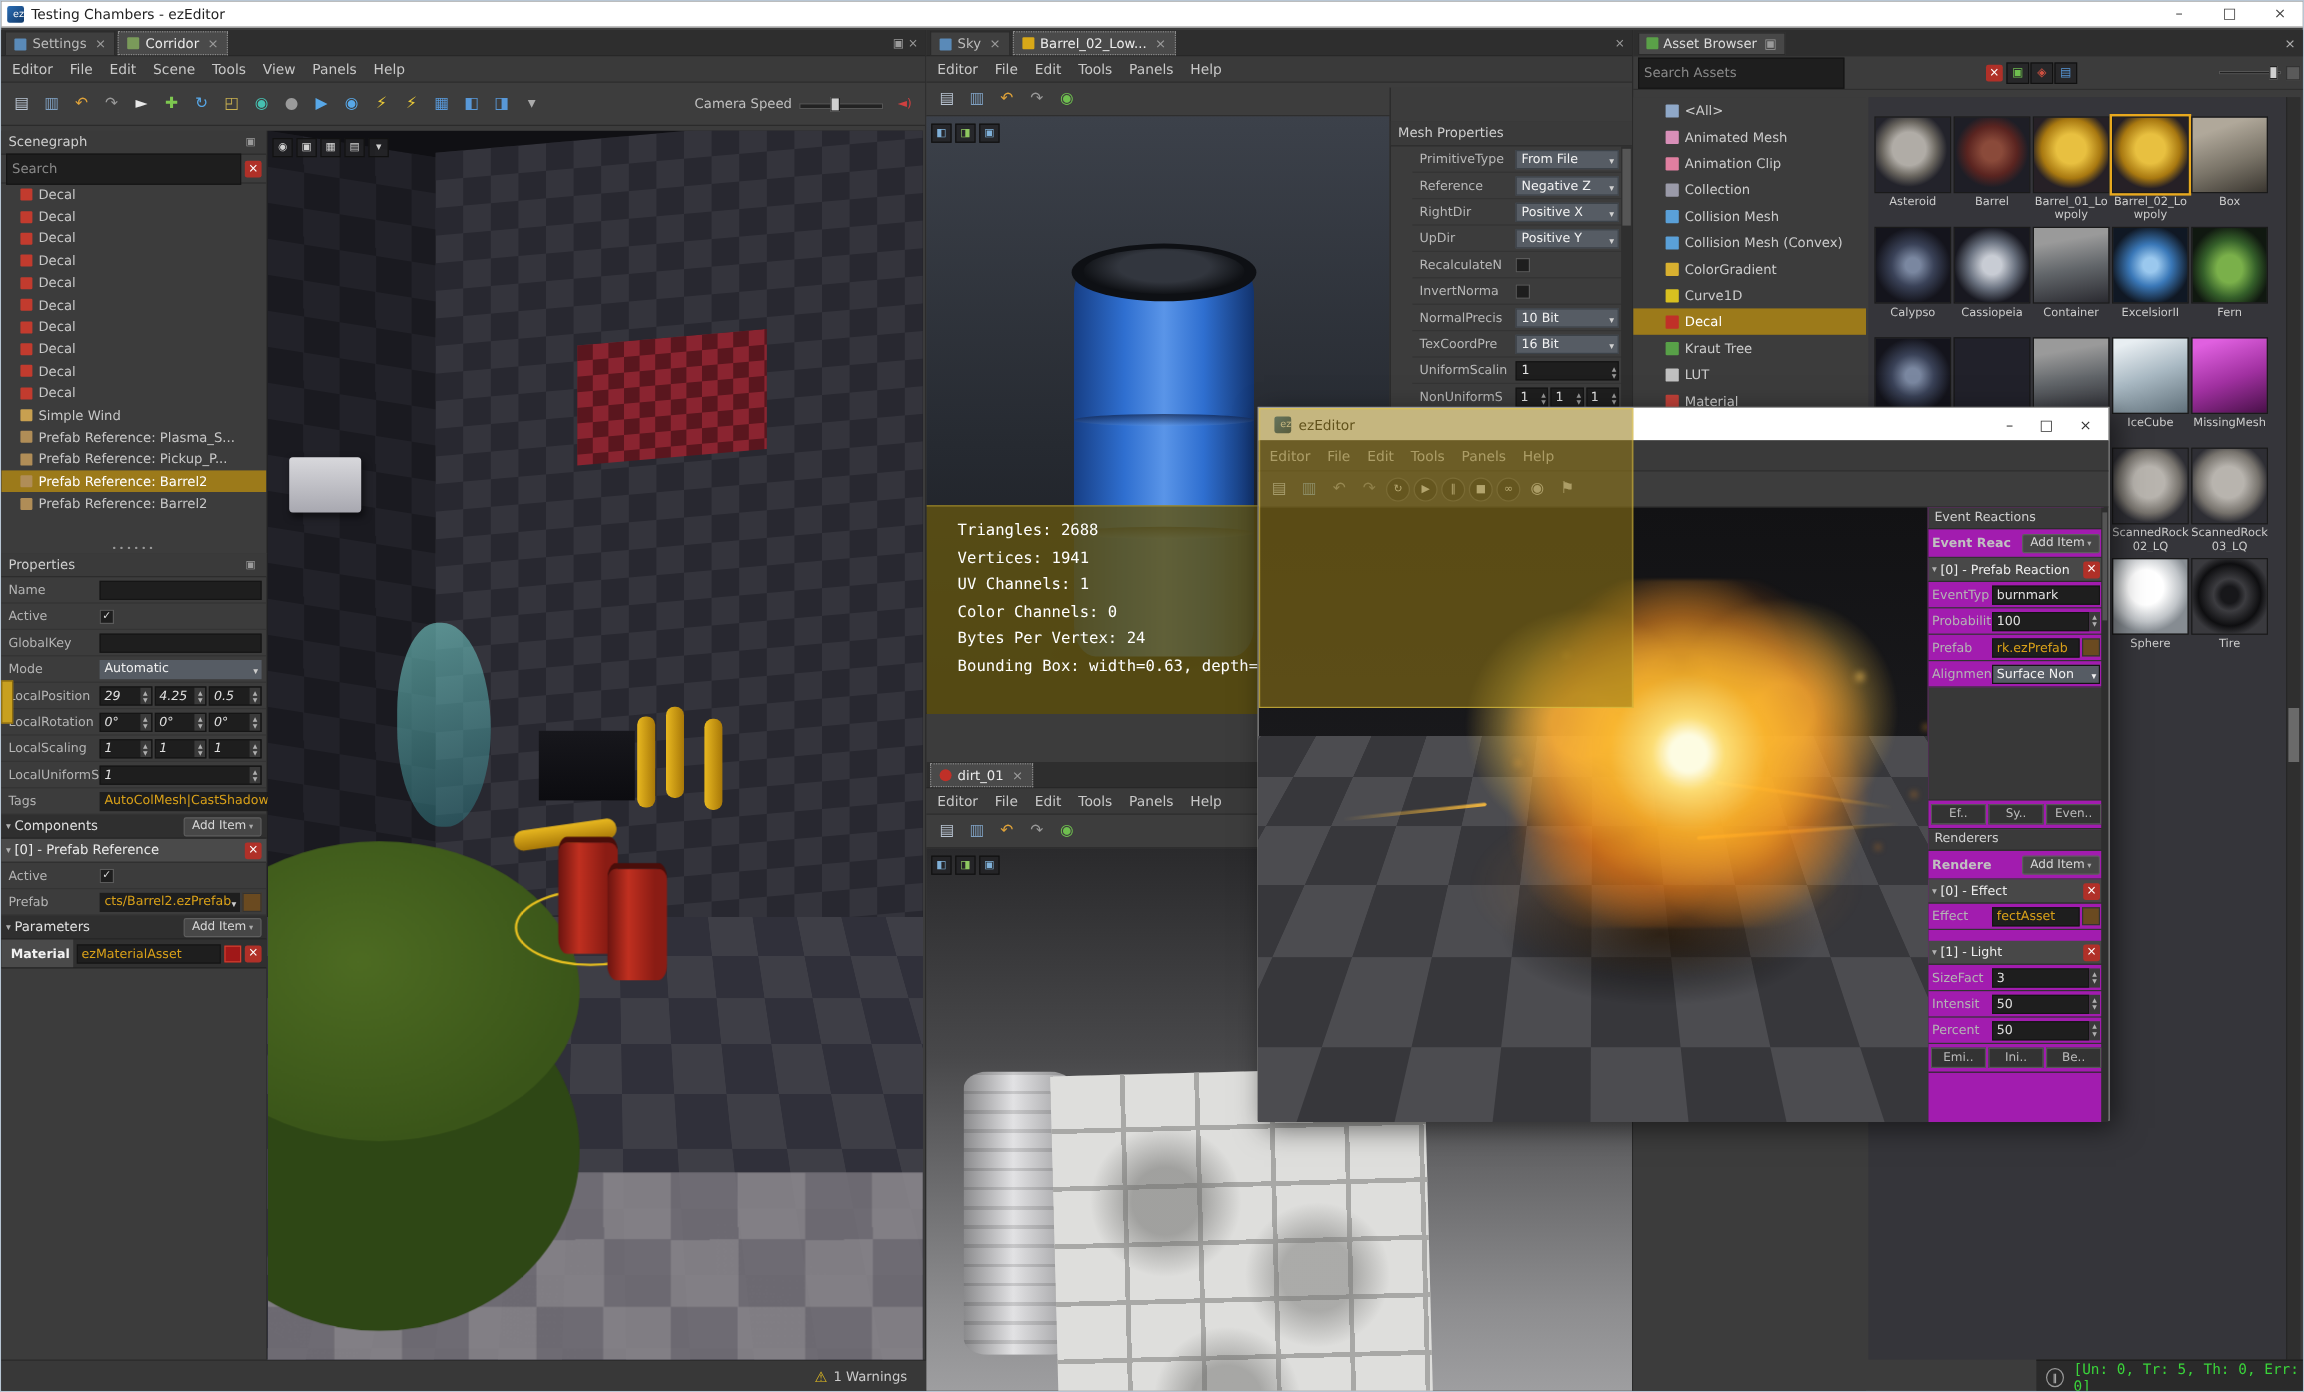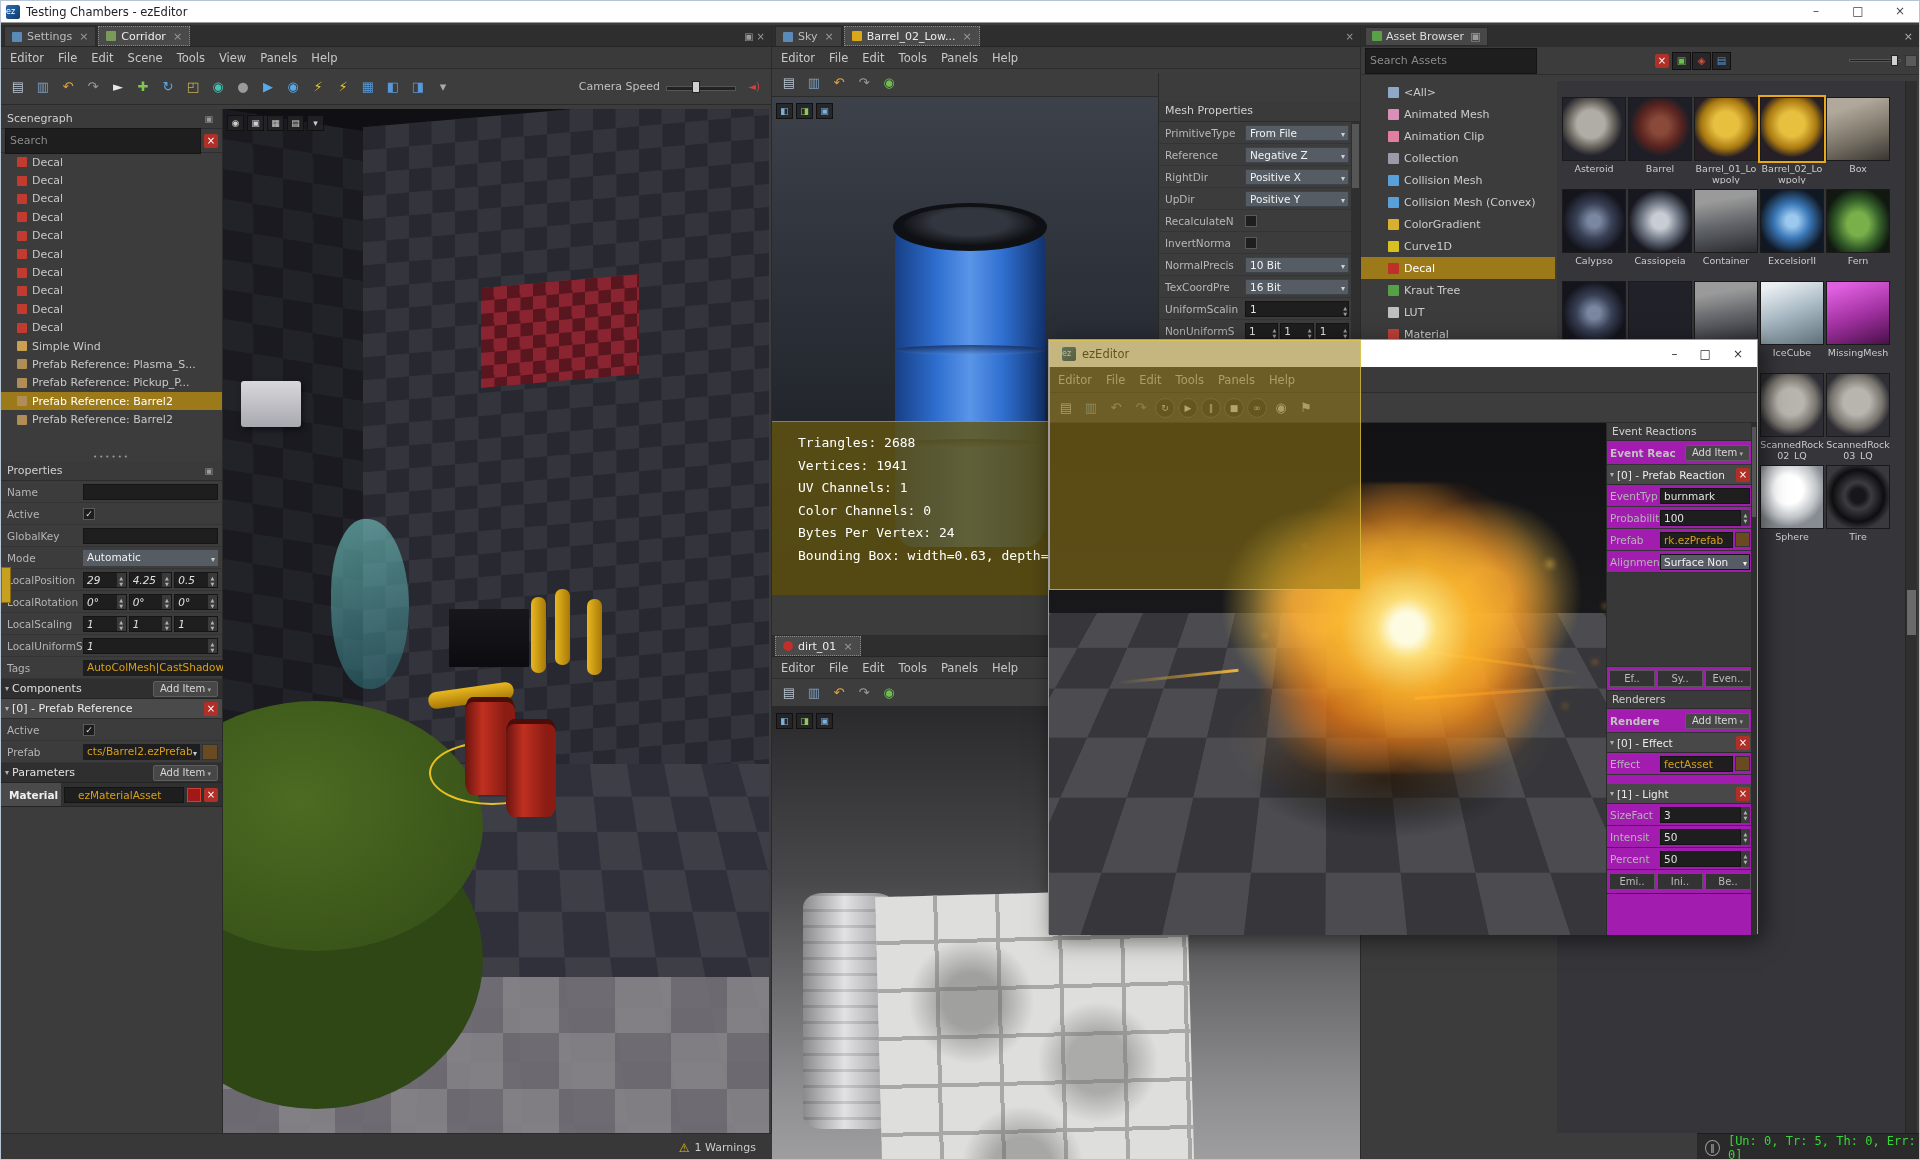--- a/index.html
+++ b/index.html
@@ -2,21 +2,21 @@
 <html><head>
 <meta charset="utf-8">
 <style>
   * { margin:0; padding:0; box-sizing:border-box; }
   html,body { background:#1a1a1a; }
   body { font-family:"DejaVu Sans","Liberation Sans",sans-serif; font-size:11px; color:#cccccc; }
   .screen { position:relative; width:1920px; height:1160px; background:#3c3c3c; overflow:hidden; border:1px solid #b8c6d4; }
 
   
   .titlebar { position:absolute; left:0; top:0; width:1920px; height:22px; background:#ffffff; border-bottom:1px solid #999; display:flex; align-items:center; }
-  .appicon { width:14px; height:14px; margin:0 6px 0 5px; background:linear-gradient(135deg,#2a6db5,#123a6a); color:#fff; font-size:8px; line-height:14px; text-align:left; border-radius:2px; }
+  .appicon { width:14px; height:14px; margin:0 6px 0 5px; background:linear-gradient(135deg,#2a6db5,#123a6a); color:#fff; font-size:8px; line-height:14px; text-align:right; border-radius:2px; }
   .titletext { color:#222; font-size:11.5px; }
   .wctrls { margin-left:auto; display:flex; }
   .wbtn { width:42px; height:21px; text-align:center; line-height:20px; color:#444; font-size:12px; }
 
   
   .win { position:absolute; background:#3c3c3c; }
   .tabstrip { height:22px; background:#2e2e2e; border-bottom:1px solid #262626; display:flex; align-items:flex-end; padding-left:3px; }
   .tab { height:20px; padding:0 7px; display:flex; align-items:center; gap:5px; background:#3f3f3f; color:#bcbcbc; font-size:11px; border:1px solid #2a2a2a; border-bottom:none; margin-right:2px; }
   .tab.active { background:#4a4a4a; color:#ececec; border:1px dotted #8a8a8a; }
   .tico { width:10px; height:10px; border-radius:1px; display:inline-block; }
@@ -62,21 +62,21 @@
   .checkbox { width:12px; height:12px; background:#1e1e1e; border:1px solid #5a5a5a; color:#ddd; font-size:9px; line-height:11px; text-align:center; }
   .selbox { position:relative; width:100%; height:16px; background:#565c64; color:#f0f0f0; font-size:10.5px; line-height:15px; padding:0 12px 0 4px; overflow:hidden; white-space:nowrap; }
   .selbox::after { content:"▾"; position:absolute; right:3px; top:2px; font-size:8px; color:#ccc; }
   .selbox.darksel { background:#1e1e1e; color:#d8a019; }
   .nbox { position:relative; flex:1; height:16px; background:#1e1e1e; border:1px solid #151515; color:#e0e0e0; font-size:10.5px; line-height:14px; padding:0 10px 0 3px; overflow:hidden; white-space:nowrap; }
   .comp-header { display:flex; align-items:center; height:20px; background:#2f2f2f; border-bottom:1px solid #242424; padding:0 4px; color:#e0e0e0; }
   .comp-header .additem { margin-left:auto; }
   .grp { display:flex; align-items:center; height:20px; background:#4a4a4a; border-bottom:1px solid #2c2c2c; padding:0 4px; color:#eaeaea; }
   .mat-row { display:flex; align-items:center; height:24px; background:#303030; border-bottom:1px solid #242424; gap:3px; padding-right:4px; }
   .mat-label { flex:0 0 60px; height:100%; background:#4a4a4a; color:#f0f0f0; font-weight:bold; font-size:10.5px; line-height:24px; padding-left:8px; }
-  .mat-value { flex:1; height:16px; background:#1e1e1e; border:1px solid #151515; color:#d8a019; font-size:10.5px; line-height:15px; padding:0 13px; overflow:hidden; }
+  .mat-value { flex:1; height:16px; background:#1e1e1e; border:1px solid #151515; color:#d8a019; font-size:10.5px; line-height:15px; padding:0 3px; overflow:hidden; }
   .swatch { width:14px; height:14px; background:#a01818; border:1px solid #d04030; flex:none; }
   .browse-btn { width:16px; height:16px; background:#6a4a20; border:1px solid #333; flex:none; }
   .statusbar-left { position:absolute; left:0; bottom:0; width:771px; height:28px; background:#383838; border-top:1px solid #2b2b2b; display:flex; align-items:center; justify-content:flex-end; padding-right:16px; gap:5px; }
   .warn-ic { color:#e8c020; font-size:12px; }
 
   
   .viewport { position:absolute; overflow:hidden; background:#101014; }
   .corridor-vp { left:222px; top:84px; width:546px; height:1024px; }
   .corridor-vp > div { position:absolute; }
   .cv-left-wall { left:0; top:0; width:150px; height:780px; background:repeating-conic-gradient(#222229 0% 25%,#1a1a20 0% 50%); background-size:60px 60px; transform:skewY(9deg); transform-origin:top left; }
@@ -107,21 +107,21 @@
   .mb-body { left:123px; top:122px; width:150px; height:328px; border-radius:18px / 26px; background:linear-gradient(90deg,#173f86 0%,#2f6fd0 28%,#5a95e8 50%,#2f6fd0 72%,#12336e 100%); }
   .mb-rib { left:123px; width:150px; height:10px; border-radius:50%; background:linear-gradient(180deg,rgba(8,18,48,.6),rgba(110,160,230,.25)); }
   .mb-rib.r1 { top:248px; } .mb-rib.r2 { top:342px; }
   .mb-rim { left:121px; top:106px; width:154px; height:48px; border-radius:50%; background:#0e1014; }
   .mb-lid { left:131px; top:110px; width:134px; height:38px; border-radius:50%; background:radial-gradient(ellipse at 50% 40%,#32363e 0 40%,#101216 72%); }
   .stats-overlay { left:0; top:324px; width:386px; height:174px; background:rgba(98,84,17,.82); border-top:1px solid rgba(220,190,60,.5); }
   .stat-line { font-family:"DejaVu Sans Mono","Liberation Mono",monospace; font-size:13px; color:#ffffff; line-height:22.5px; padding-left:26px; white-space:nowrap; }
   .stats-lines { padding-top:10px; }
   .mp-panel { position:absolute; left:386px; top:48px; width:202px; height:522px; background:#3c3c3c; border-left:1px solid #2a2a2a; }
   .mp-title { height:21px; margin-top:28px; background:#3a3a3a; border-bottom:1px solid #2c2c2c; color:#cfcfcf; line-height:20px; padding-left:6px; }
-  .mp-row { display:flex; align-items:center; height:22px; border-bottom:1px solid #343434; padding-right:11px; }
+  .mp-row { display:flex; align-items:center; height:22px; border-bottom:1px solid #343434; padding-right:11px;margin-left:18px; }
   .mp-label { flex:0 0 86px; padding-left:6px; font-size:10.5px; color:#b8b8b8; overflow:hidden; white-space:nowrap; }
   .mp-ctrl { flex:1; display:flex; align-items:center; }
   .mp-box { position:relative; flex:1; height:16px; background:#1e1e1e; border:1px solid #151515; color:#e4e4e4; font-size:10.5px; line-height:14px; padding:0 12px 0 4px; overflow:hidden; white-space:nowrap; }
   .mp-row.select .mp-box { background:#565c64; border-color:#3c4248; color:#f2f2f2; }
   .mp-row.select .mp-box::after { content:"▾"; position:absolute; right:3px; top:2px; font-size:8px; color:#d0d0d0; }
   .mp-row.spin .mp-box::after, .mp-mini::after { content:"▲\A▼"; white-space:pre; position:absolute; right:1px; top:3px; font-size:5px; line-height:6px; color:#999; }
   .mp-check { display:none; width:12px; height:12px; background:#1e1e1e; border:1px solid #5a5a5a; }
   .mp-triple { display:none; flex:1; gap:2px; }
   .mp-mini { position:relative; flex:1; height:16px; background:#1e1e1e; border:1px solid #151515; color:#e4e4e4; font-size:10.5px; line-height:14px; padding:0 9px 0 3px; } .mp-row.check .mp-check { display:inline-block; } .mp-row.spin3 .mp-triple { display:flex; }
   .mp-row.file .mp-box { color:#d8a019; }

